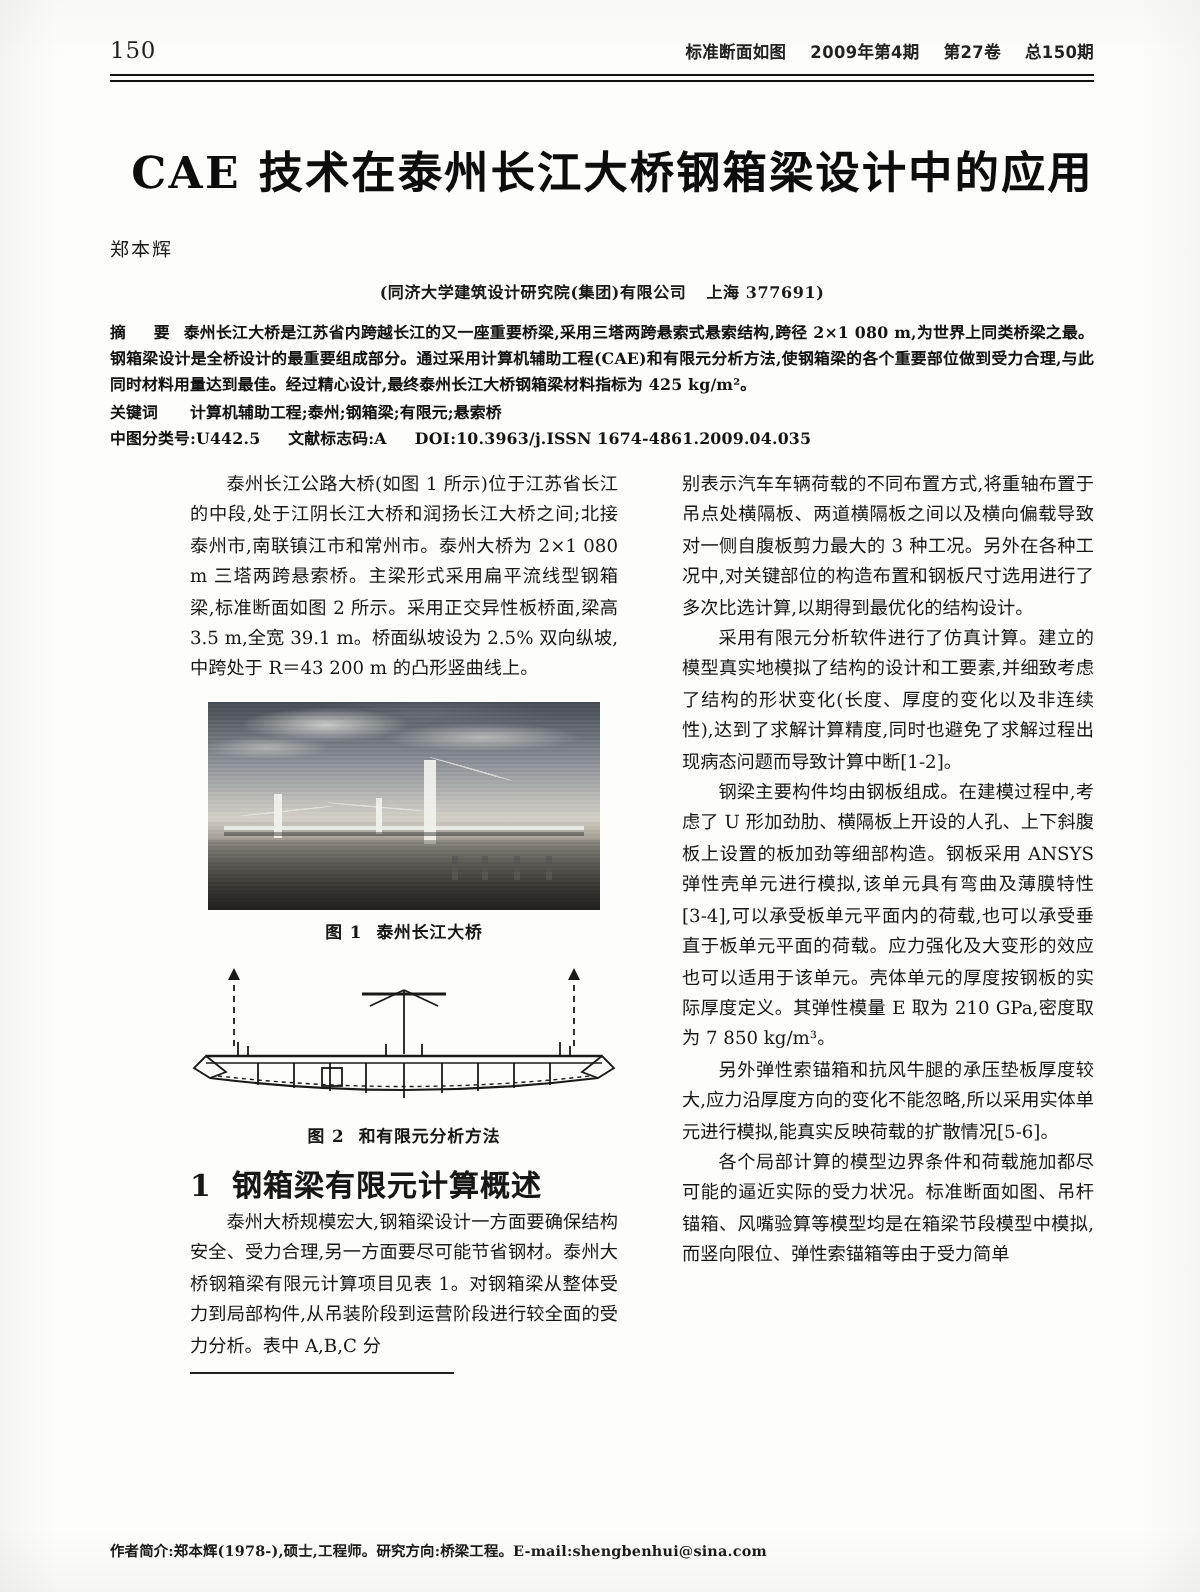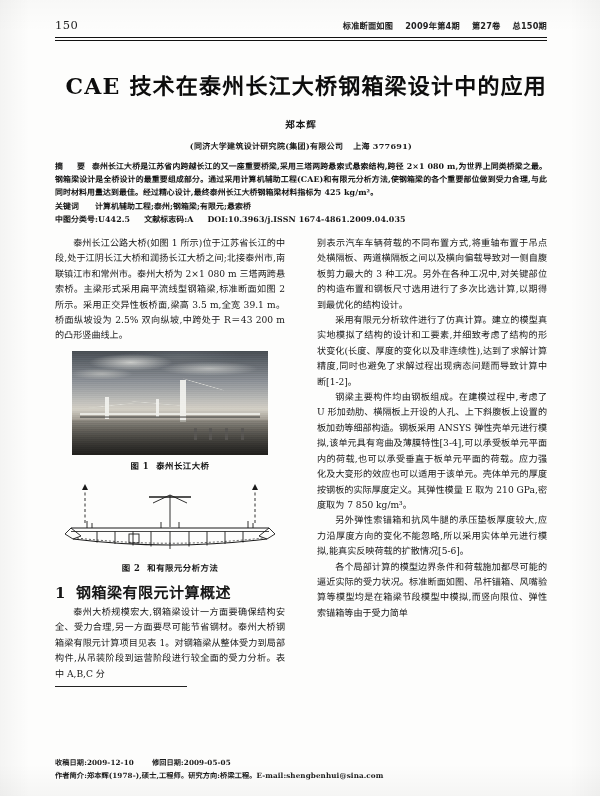--- a/index.html
+++ b/index.html
@@ -69,23 +69,22 @@
   .title {
     text-align: right;
     font-size: 22px;
     font-weight: 700;
     letter-spacing: 1.2px;
     margin-top: 27px;
     font-family: "DejaVu Serif", "Liberation Serif", serif;
     color: #0d0d0d;
   }
   .author {
-    text-align: center;
     font-size: 9.5px;
-    font-weight: 700;
+    font-weight: 400;
     margin-top: 17px;
     letter-spacing: 1px;
   }
   .affil {
     text-align: center;
     font-size: 8px;
     margin-top: 9px;
     letter-spacing: .3px;
     font-weight: 700;
   }
@@ -106,20 +105,21 @@
   .lbl-tight { margin-right: 4px; }
   .abs-body { text-align: justify; }
   .kw-line, .cls-line { margin-top: 2.5px; }
   .cls-line .gap { display: inline-block; width: 14px; }
 
   
   .cols {
     display: flex;
     margin-top: 10px;
     height: 492px;
+    margin-left: 40px;
   }
   .col {
     width: 230px;
     font-size: 9.1px;
     line-height: 15.4px;
     text-align: justify;
     color: #171717;
     position: relative;
   }
   .col.left { margin-right: 32px; }
@@ -346,21 +346,18 @@
         <p class="noind">别表示汽车车辆荷载的不同布置方式,将重轴布置于吊点处横隔板、两道横隔板之间以及横向偏载导致对一侧自腹板剪力最大的 3 种工况。另外在各种工况中,对关键部位的构造布置和钢板尺寸选用进行了多次比选计算,以期得到最优化的结构设计。</p>
         <p>采用有限元分析软件进行了仿真计算。建立的模型真实地模拟了结构的设计和工要素,并细致考虑了结构的形状变化(长度、厚度的变化以及非连续性),达到了求解计算精度,同时也避免了求解过程出现病态问题而导致计算中断[1-2]。</p>
         <p>钢梁主要构件均由钢板组成。在建模过程中,考虑了 U 形加劲肋、横隔板上开设的人孔、上下斜腹板上设置的板加劲等细部构造。钢板采用 ANSYS 弹性壳单元进行模拟,该单元具有弯曲及薄膜特性[3-4],可以承受板单元平面内的荷载,也可以承受垂直于板单元平面的荷载。应力强化及大变形的效应也可以适用于该单元。壳体单元的厚度按钢板的实际厚度定义。其弹性模量 E 取为 210 GPa,密度取为 7 850 kg/m³。</p>
         <p>另外弹性索锚箱和抗风牛腿的承压垫板厚度较大,应力沿厚度方向的变化不能忽略,所以采用实体单元进行模拟,能真实反映荷载的扩散情况[5-6]。</p>
         <p>各个局部计算的模型边界条件和荷载施加都尽可能的逼近实际的受力状况。标准断面如图、吊杆锚箱、风嘴验算等模型均是在箱梁节段模型中模拟,而竖向限位、弹性索锚箱等由于受力简单</p>
       </div>
     </div>
 
     <div class="footnotes">
       <div class="fn">
-        <span>收稿日期:</span><span>2009-12-10</span><span class="gapf"></span><span>修回日期:</span><span>2009-05-05</span>
-      </div>
-      <div class="fn">
         <span>作者简介:</span><span>郑本辉(1978-),硕士,工程师。研究方向:桥梁工程。E-mail:shengbenhui@sina.com</span>
       </div>
     </div>
 
   </div>
 </div>
 
 </body></html>

